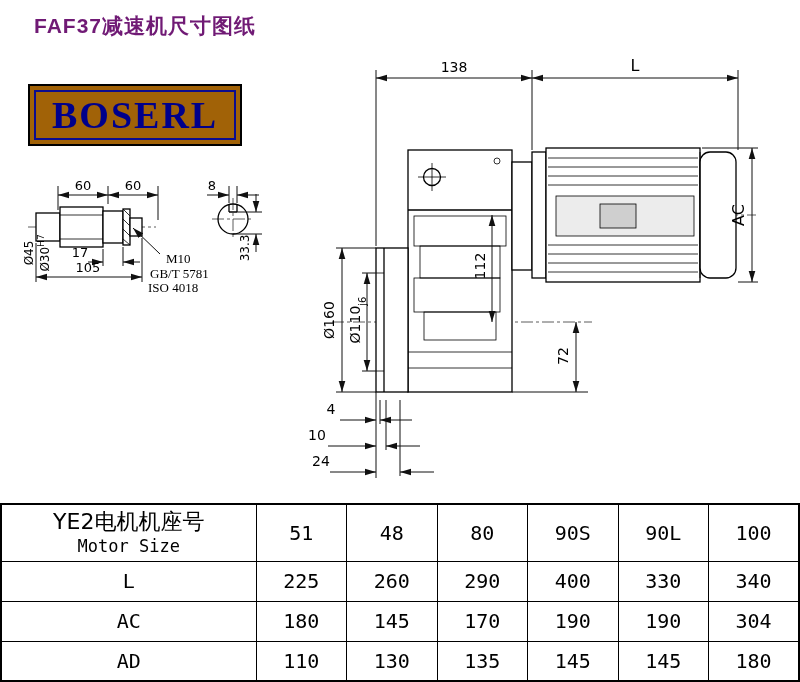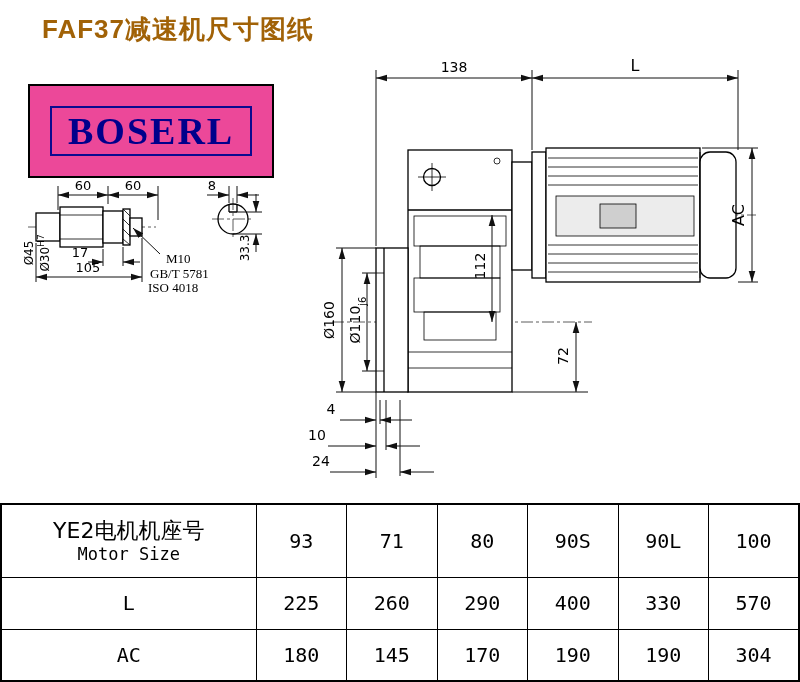--- a/index.html
+++ b/index.html
@@ -1,23 +1,23 @@
 <!DOCTYPE html>
 <html><head>
 <meta charset="utf-8">
 <style>
   *{margin:0;padding:0;box-sizing:border-box}
   html,body{width:800px;height:682px;background:#fff;overflow:hidden;
     font-family:"Liberation Sans",sans-serif;position:relative}
   .page{position:absolute;inset:0;background:#fff}
 
-  .title{position:absolute;left:42px;top:12px;font-size:26px;font-weight:bold;
-    color:#a16207;letter-spacing:1px;white-space:nowrap}
-
-  .logo{position:absolute;left:28px;top:84px;border:2px solid #000;background:#ec4899;padding:20px}
+  .title{position:absolute;left:34px;top:12px;font-size:21px;font-weight:bold;
+    color:#701a75;letter-spacing:1px;white-space:nowrap}
+
+  .logo{position:absolute;left:28px;top:84px;border:2px solid #000;background:#a16207;padding:4px}
   .logo-inner{border:2px solid #0b0b8f;padding:0 16px;display:flex;align-items:center;justify-content:center}
   .logo-text{font-family:"Liberation Serif",serif;font-size:38px;line-height:46px;font-weight:bold;
     color:#00008b;letter-spacing:2px}
 
   svg.drawing{position:absolute;left:0;top:0}
   svg text{font-family:"DejaVu Sans",sans-serif;fill:#000}
   .ol{fill:#fff;stroke:#000;stroke-width:1.3}
   .oln{fill:none;stroke:#000;stroke-width:1.3}
   .ol2{fill:none;stroke:#000;stroke-width:0.8}
   .shade{fill:#ececec;stroke:#000;stroke-width:0.8}
@@ -203,41 +203,50 @@
         <col>
         <col>
         <col>
       </colgroup>
     <tbody>
       <tr class="hrow">
         <td>
           <div class="cn-label">YE2电机机座号</div>
           <div class="en-label">Motor Size</div>
         </td>
-        <td>93</td>
-        <td>71</td>
+        <td>51</td>
+        <td>48</td>
         <td>80</td>
         <td>90S</td>
         <td>90L</td>
         <td>100</td>
       </tr>
       <tr class="drow">
         <td>L</td>
         <td>225</td>
         <td>260</td>
         <td>290</td>
         <td>400</td>
         <td>330</td>
-        <td>570</td>
+        <td>340</td>
       </tr>
       <tr class="drow">
         <td>AC</td>
         <td>180</td>
         <td>145</td>
         <td>170</td>
         <td>190</td>
         <td>190</td>
         <td>304</td>
       </tr>
+      <tr class="drow">
+        <td>AD</td>
+        <td>110</td>
+        <td>130</td>
+        <td>135</td>
+        <td>145</td>
+        <td>145</td>
+        <td>180</td>
+      </tr>
     </tbody>
   </table>
 
 </div>
 
 </body></html>

